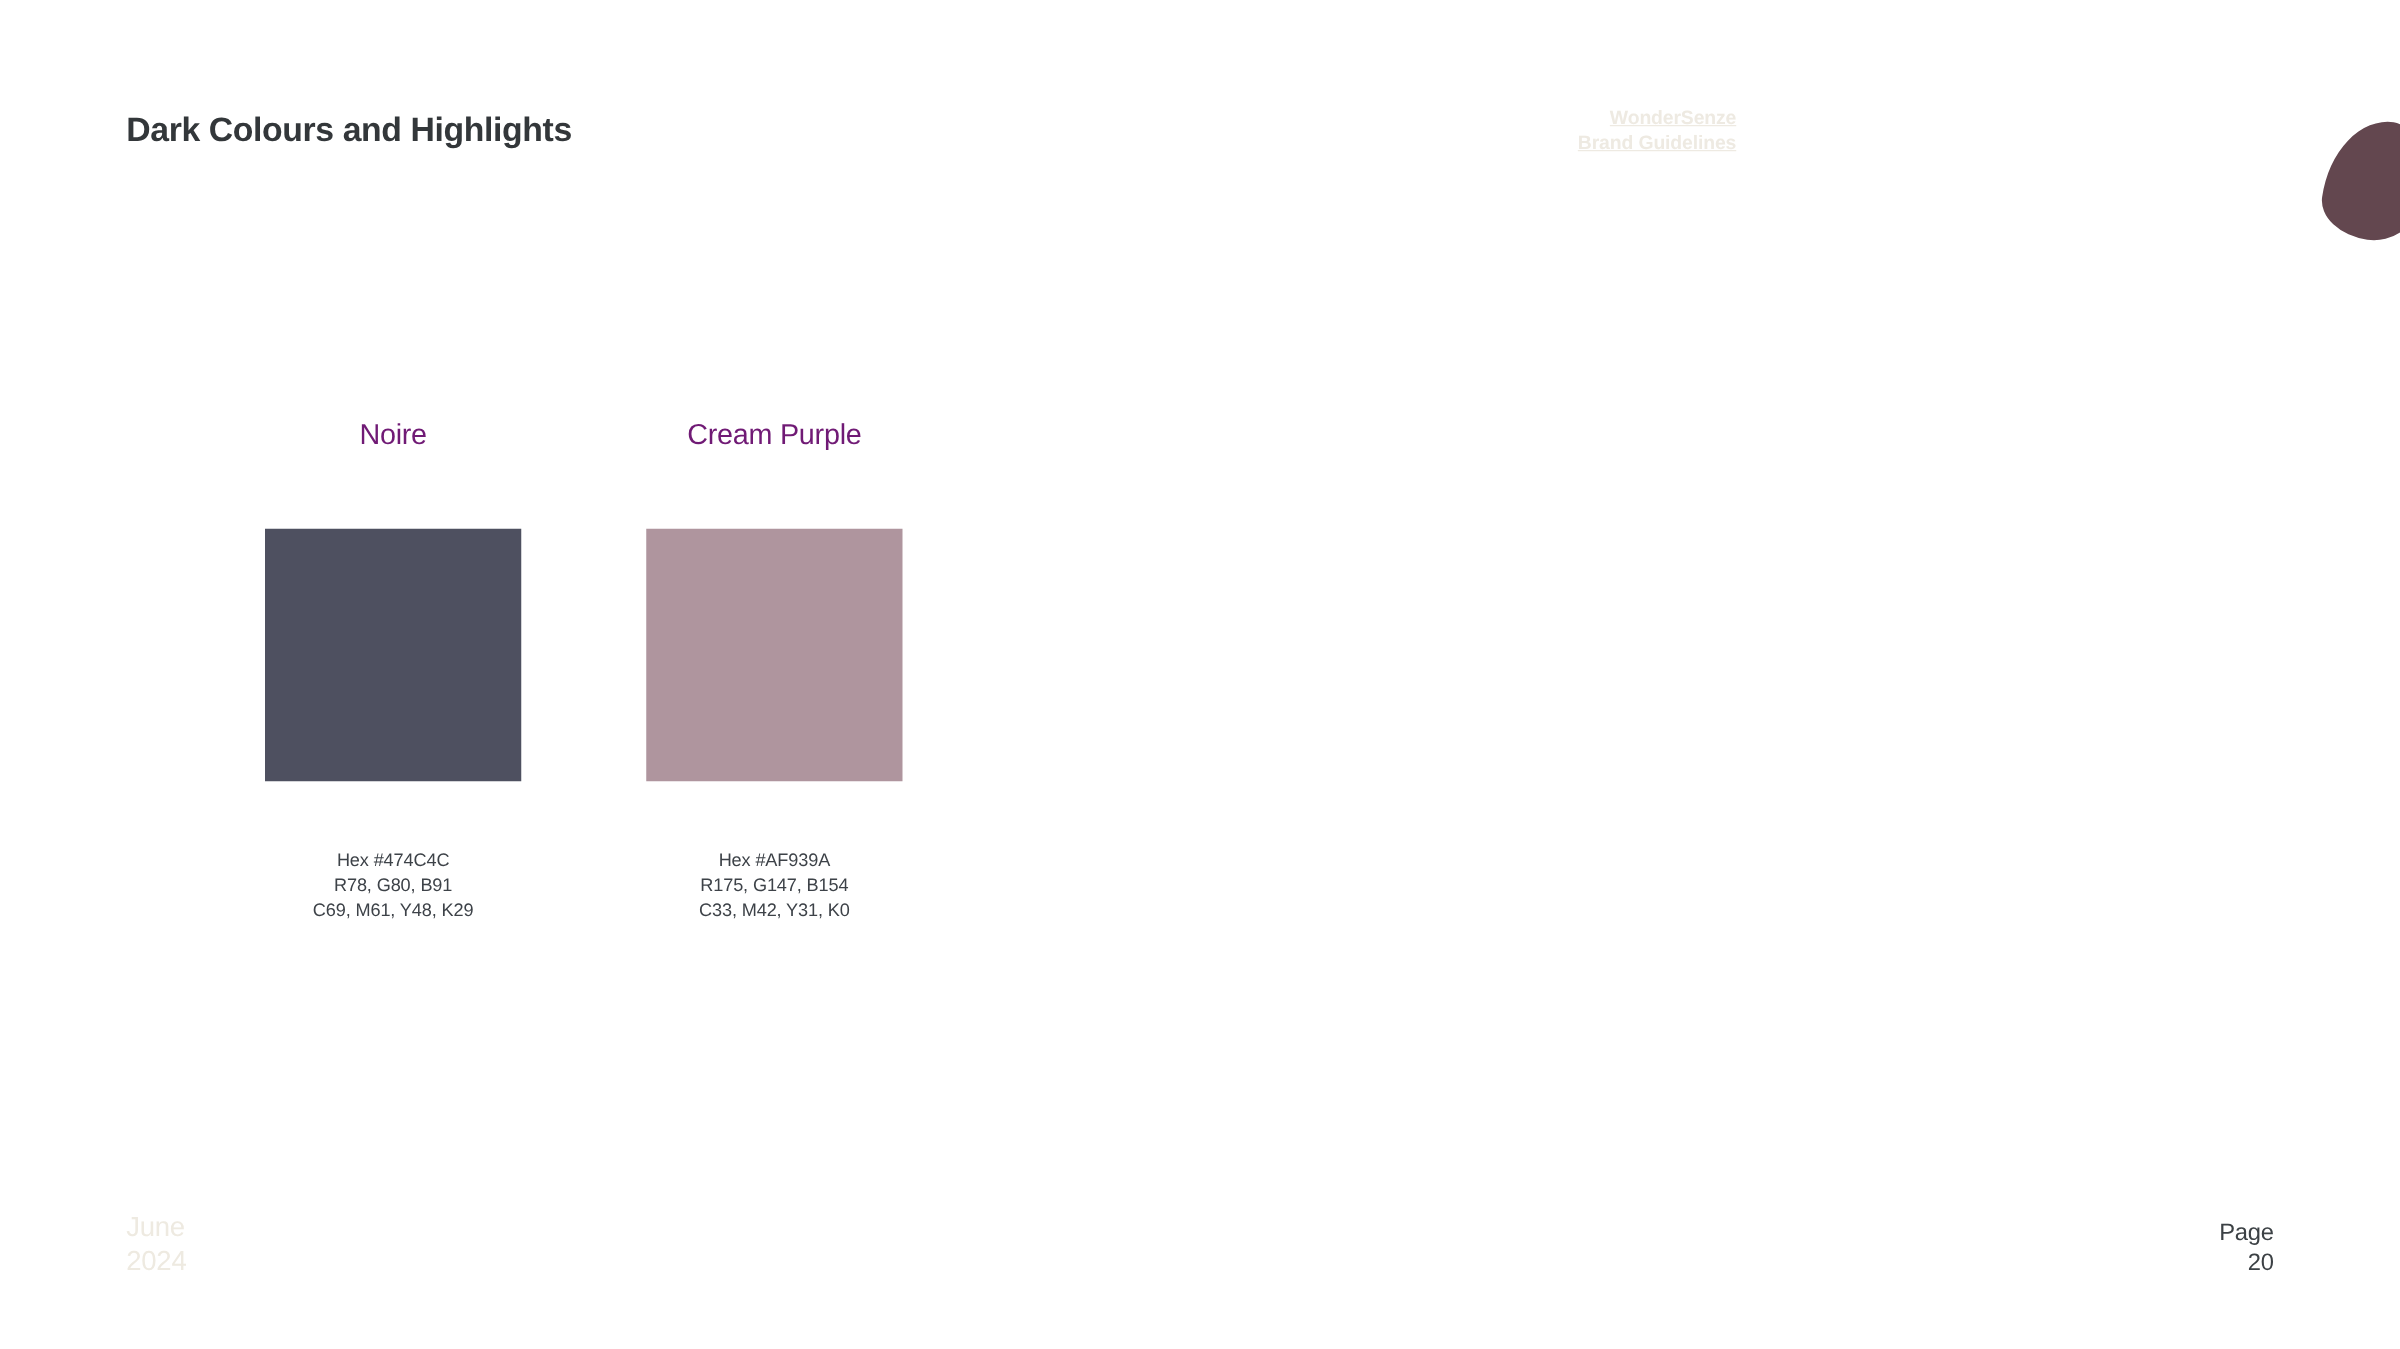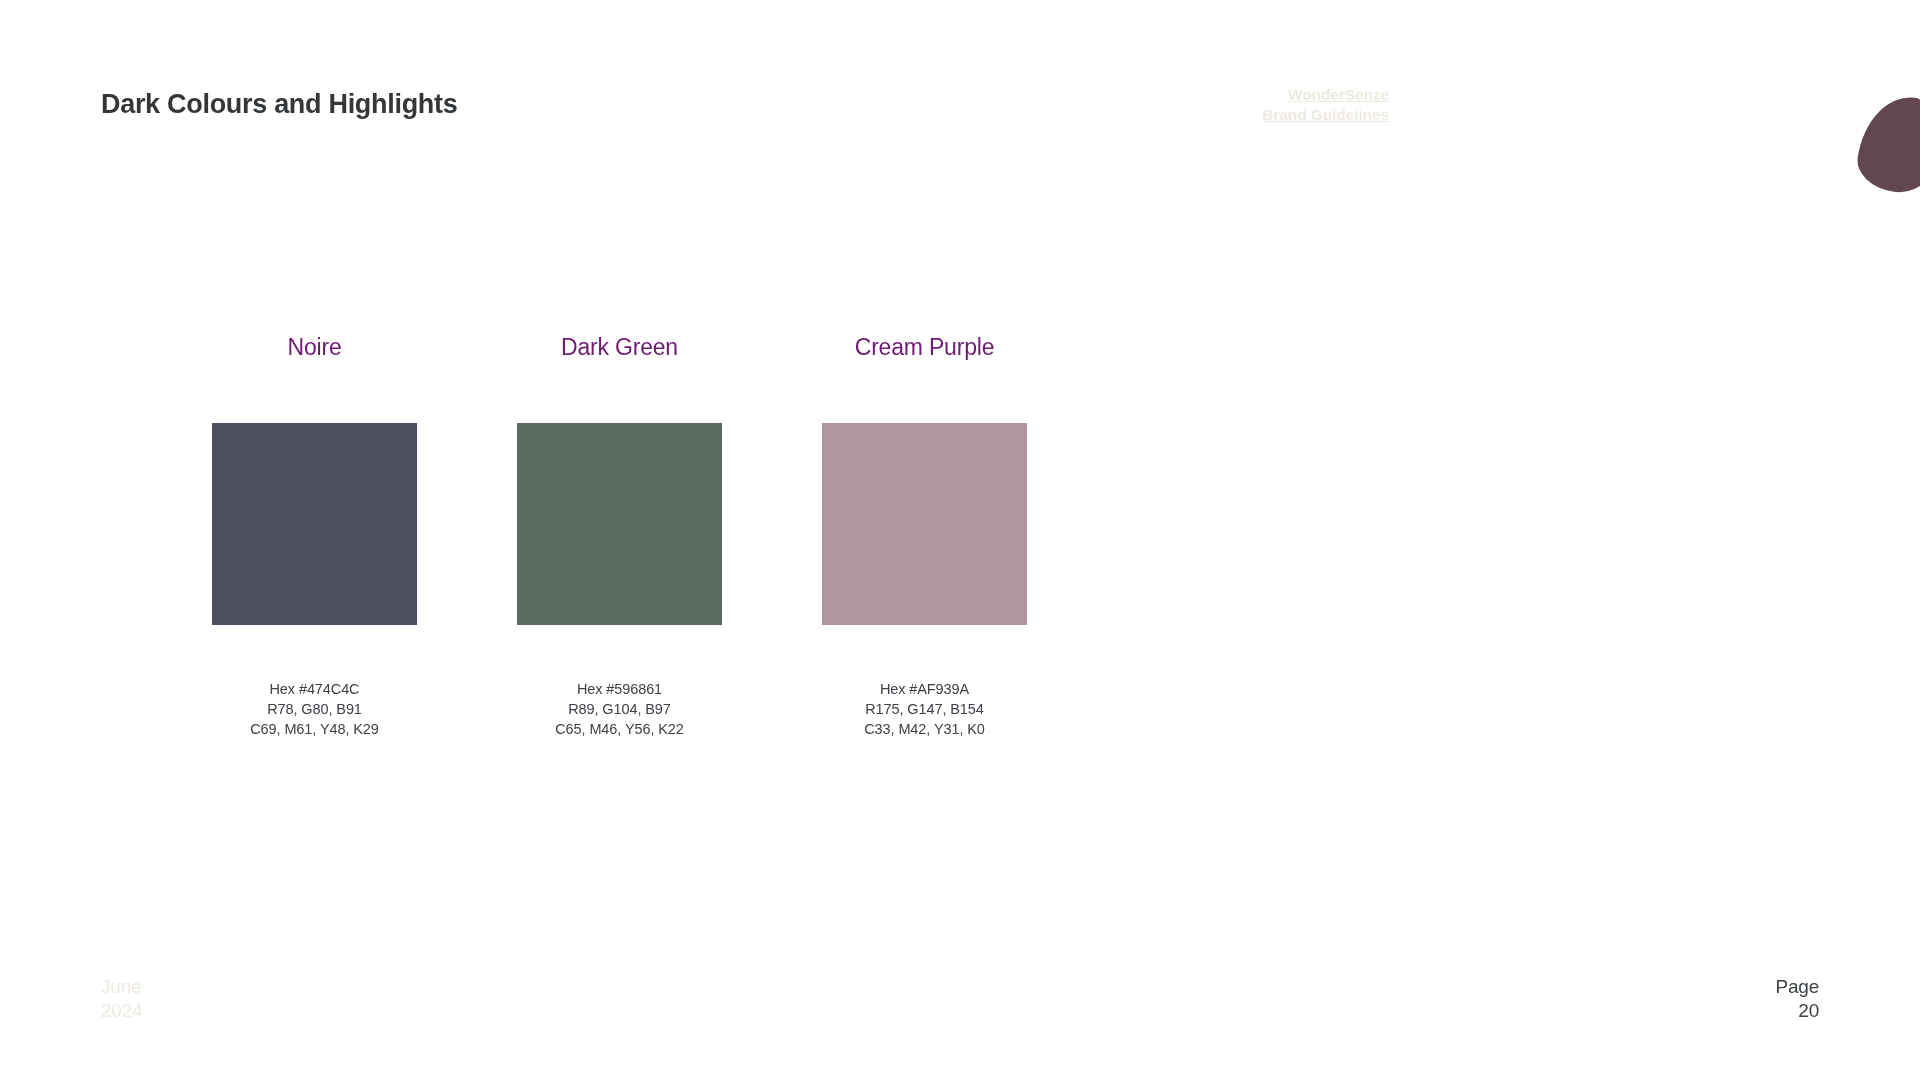--- a/index.html
+++ b/index.html
@@ -100,21 +100,21 @@
     color: #3d4248;
     white-space: nowrap;
   }
   .swatch-specs div { height: 20px; }
 
   
   .footer-date {
     position: absolute;
     left: 101px;
     bottom: 56px;
-    font-size: 19px;
+    font-size: 22px;
     line-height: 1.26;
     font-weight: 500;
     letter-spacing: -0.2px;
     color: #eeeae1;
   }
   .footer-page {
     position: absolute;
     right: 101px;
     bottom: 56px;
     text-align: right;
@@ -145,29 +145,20 @@
       <div class="swatch-name">Noire</div>
       <div class="swatch-chip" style="background:#4E5060"></div>
       <div class="swatch-specs">
         <div>Hex #474C4C</div>
         <div>R78, G80, B91</div>
         <div>C69, M61, Y48, K29</div>
       </div>
     </div>
 
 
-    <div class="swatch-col">
-      <div class="swatch-name">Dark Green</div>
-      <div class="swatch-chip" style="background:#5A6A60"></div>
-      <div class="swatch-specs">
-        <div>Hex #596861</div>
-        <div>R89, G104, B97</div>
-        <div>C65, M46, Y56, K22</div>
-      </div>
-    </div>
 
     <div class="swatch-col">
       <div class="swatch-name">Cream Purple</div>
       <div class="swatch-chip" style="background:#AF959E"></div>
       <div class="swatch-specs">
         <div>Hex #AF939A</div>
         <div>R175, G147, B154</div>
         <div>C33, M42, Y31, K0</div>
       </div>
     </div>

